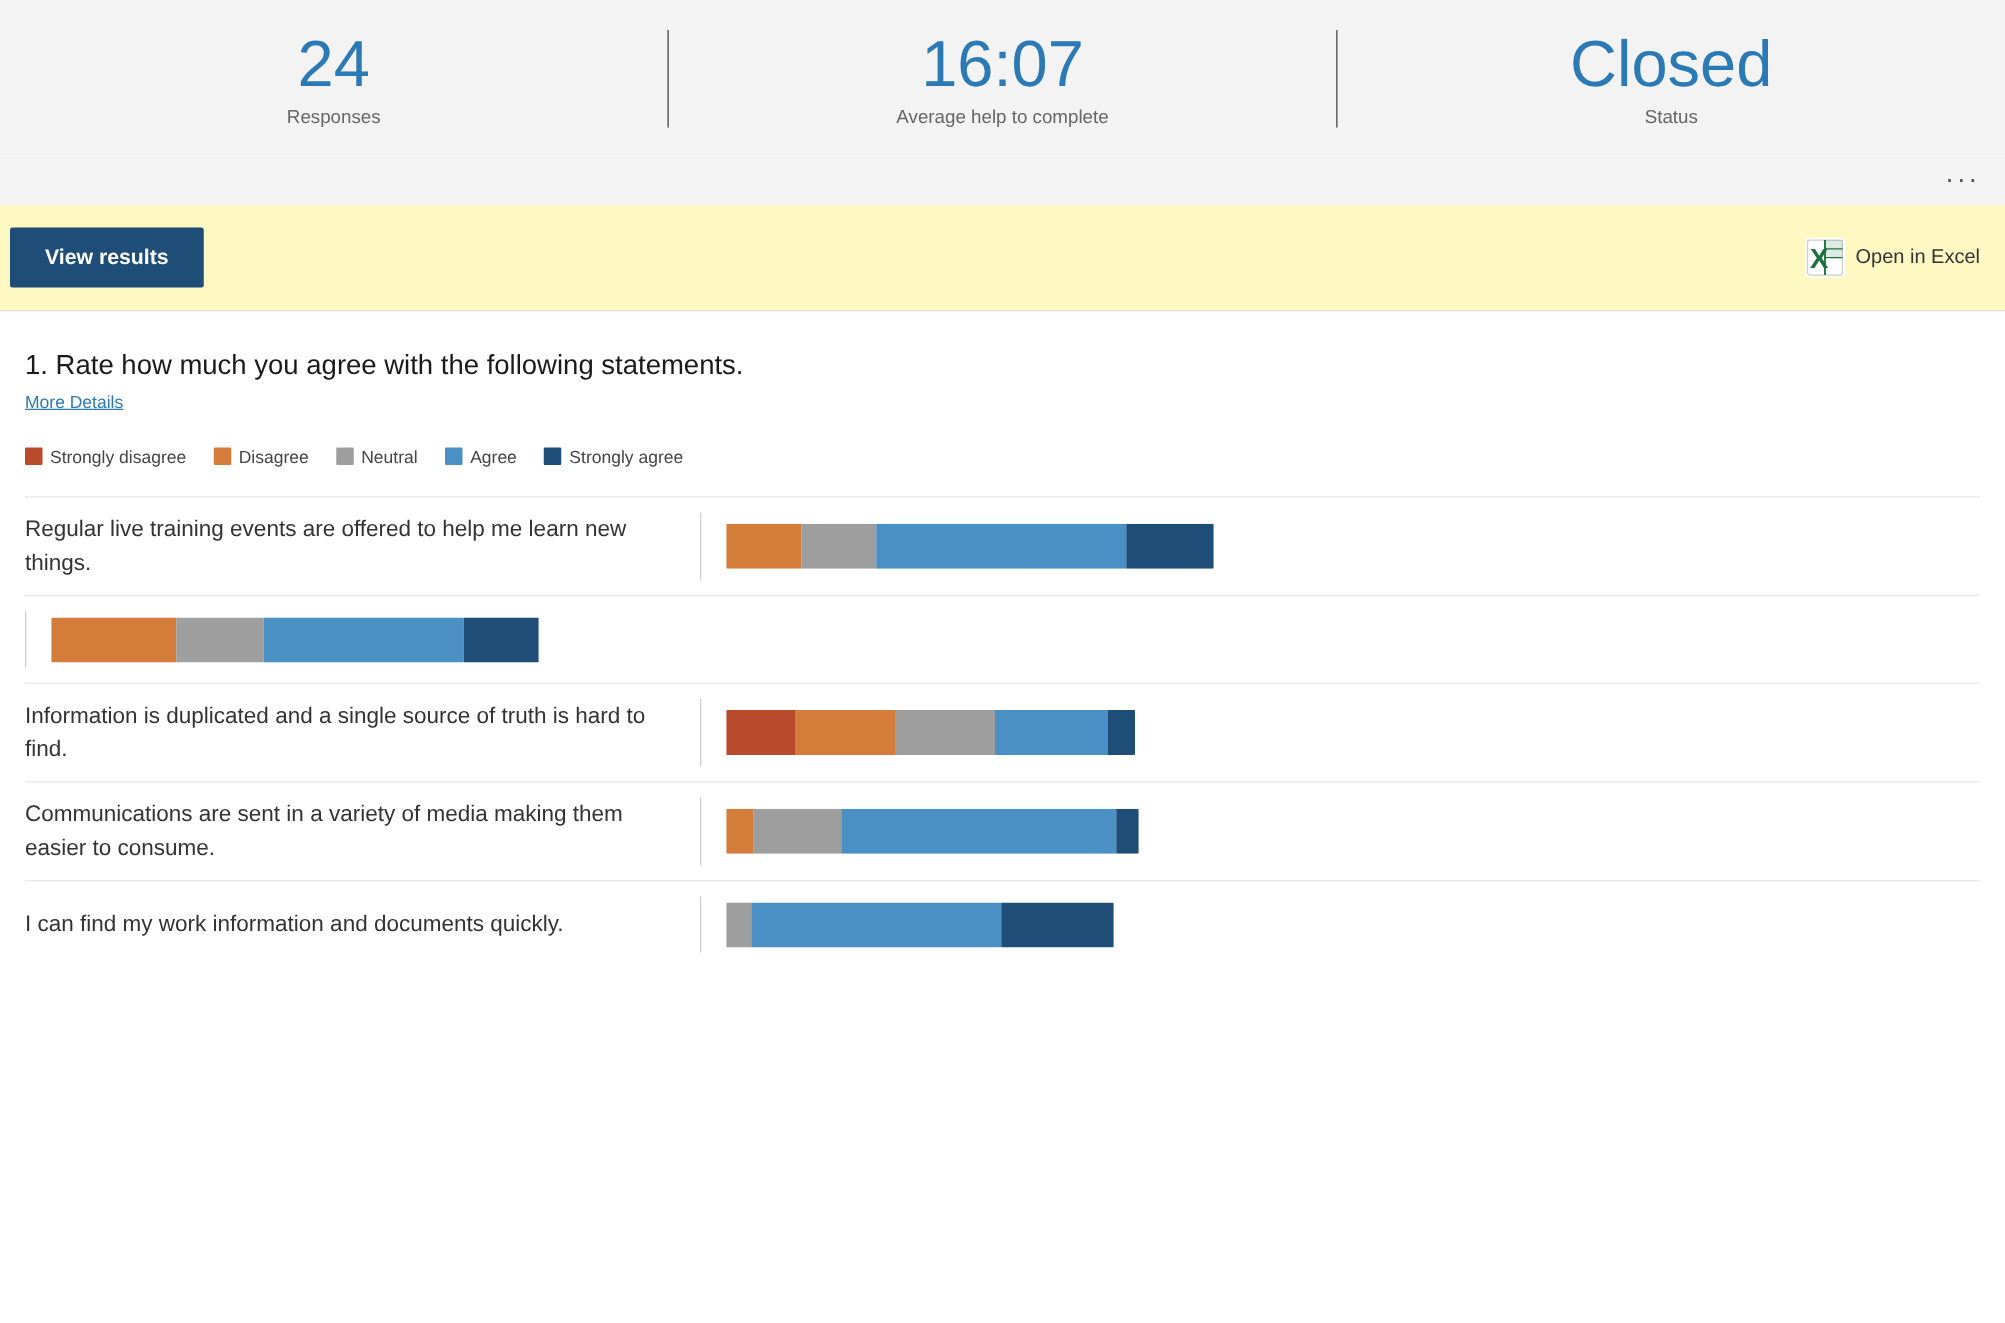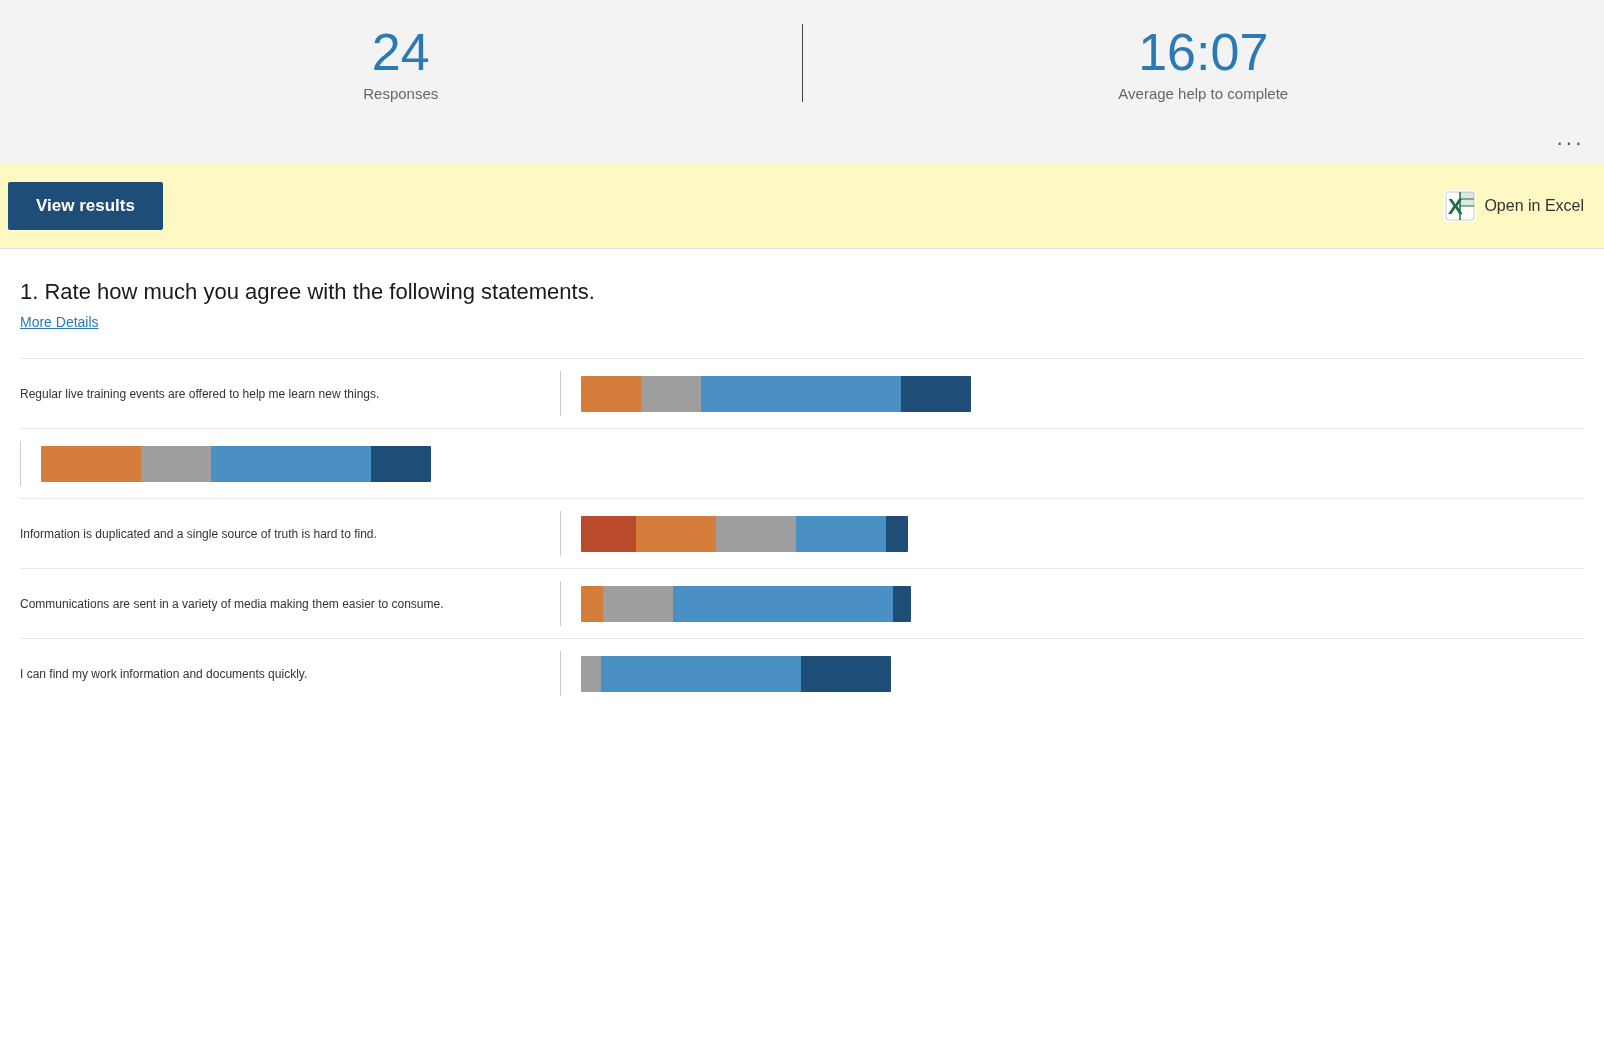--- a/index.html
+++ b/index.html
@@ -123,21 +123,21 @@
     .chart-row {
       display: flex;
       align-items: center;
       border-top: 1px solid #e8e8e8;
       padding: 12px 0;
       min-height: 70px;
     }
     .chart-label {
       width: 540px;
       flex-shrink: 0;
-      font-size: 12px;
+      font-size: 18px;
       color: #333;
       padding-right: 20px;
       line-height: 1.5;
     }
     .chart-divider {
       width: 1px;
       background: #ccc;
       align-self: stretch;
       margin: 0 0;
       flex-shrink: 0;
@@ -162,20 +162,24 @@
 <body>
 
 <div class="stats-bar" id="stats-bar">
     <div class="stat-item">
       <div class="stat-value">24</div>
       <div class="stat-label">Responses</div>
     </div>
     <div class="stat-item">
       <div class="stat-value">16:07</div>
       <div class="stat-label">Average help to complete</div>
+    </div>
+    <div class="stat-item">
+      <div class="stat-value">Closed</div>
+      <div class="stat-label">Status</div>
     </div>
   </div>
 
 <div class="more-menu">
   <span class="more-dots">···</span>
 </div>
 
 <div class="action-bar">
   <button class="view-results-btn">View results</button>
   <div class="open-excel">
@@ -193,20 +197,42 @@
 </div>
 
 <div class="content">
   <div>
     <div class="question-title">
       <span>1.</span>&nbsp;<span>Rate how much you agree with the following statements.</span>
     </div>
     <a class="more-details-link" href="#">More Details</a>
   </div>
 
+  <div class="legend" id="legend">
+      <div class="legend-item">
+        <div class="legend-color" style="background:#b94a2b"></div>
+        <span>Strongly disagree</span>
+      </div>
+      <div class="legend-item">
+        <div class="legend-color" style="background:#d47c3a"></div>
+        <span>Disagree</span>
+      </div>
+      <div class="legend-item">
+        <div class="legend-color" style="background:#9e9e9e"></div>
+        <span>Neutral</span>
+      </div>
+      <div class="legend-item">
+        <div class="legend-color" style="background:#4a90c4"></div>
+        <span>Agree</span>
+      </div>
+      <div class="legend-item">
+        <div class="legend-color" style="background:#1e4d78"></div>
+        <span>Strongly agree</span>
+      </div>
+    </div>
 
   <div class="chart-container" id="chart-container">
       <div class="chart-row">
         <div class="chart-label">Regular live training events are offered to help me learn new things.</div>
         <div class="chart-divider"></div>
         <div class="bar-area">
           <div class="stacked-bar">
             <div class="bar-seg" style="width: 60px; background: rgb(212, 124, 58);"></div>
             <div class="bar-seg" style="width: 60px; background: rgb(158, 158, 158);"></div>
             <div class="bar-seg" style="width: 200px; background: rgb(74, 144, 196);"></div>

